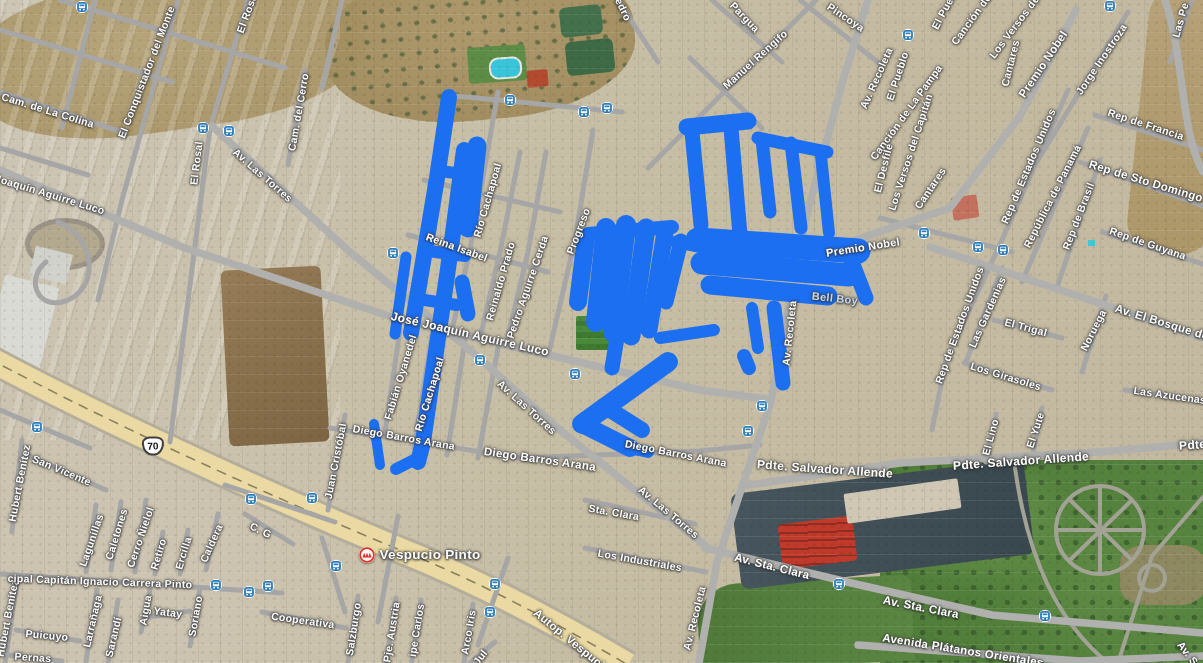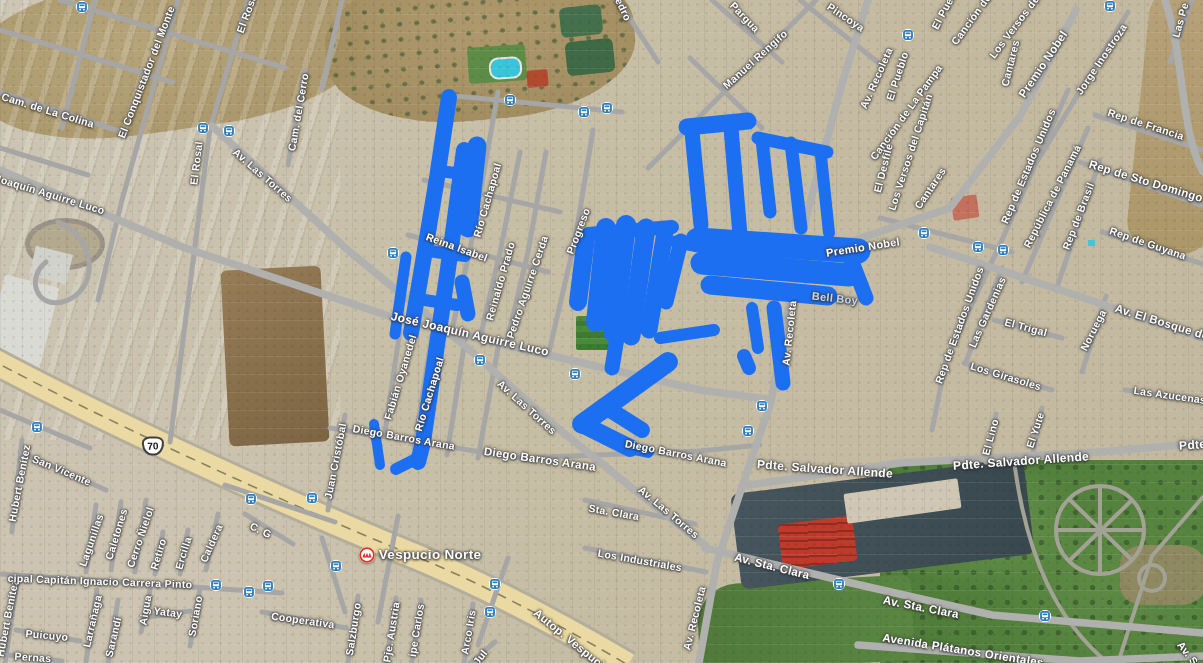--- a/index.html
+++ b/index.html
@@ -343,21 +343,21 @@
     </div>
     <div class="metro-icon" id="metro-icon" style="left: 367px; top: 555px;">
       <svg width="17" height="17" viewBox="0 0 17 17">
         <circle cx="8.5" cy="8.5" r="8" fill="#fff"></circle>
         <circle cx="8.5" cy="8.5" r="6.9" fill="none" stroke="#e03127" stroke-width="1.7"></circle>
         <path d="M3.9,11 L5.7,6.3 L7.5,11 Z" fill="#e03127"></path>
         <path d="M6.7,11 L8.5,6.3 L10.3,11 Z" fill="#e03127"></path>
         <path d="M9.5,11 L11.3,6.3 L13.1,11 Z" fill="#e03127"></path>
       </svg>
     </div>
-    <div class="metro-label" id="metro-label" style="left: 430px; top: 554px;">Vespucio Norte</div>
+    <div class="metro-label" id="metro-label" style="left: 430px; top: 554px;">Vespucio Pinto</div>
   <span class="busstop" style="left: 82px; top: 6px;"><svg width="13" height="13" viewBox="0 0 13 13">
           <circle cx="6.5" cy="6.5" r="6.2" fill="#fff"></circle>
           <rect x="1.6" y="1.6" width="9.8" height="9.8" rx="2.8" fill="#2e7cb8"></rect>
           <rect x="3.4" y="3.2" width="6.2" height="4.6" rx="1" fill="#fff"></rect>
           <rect x="4.1" y="4" width="4.8" height="1.7" fill="#2e7cb8"></rect>
           <circle cx="4.6" cy="9.2" r="0.9" fill="#fff"></circle>
           <circle cx="8.4" cy="9.2" r="0.9" fill="#fff"></circle>
         </svg></span>
       <span class="busstop" style="left: 203px; top: 127px;"><svg width="13" height="13" viewBox="0 0 13 13">
           <circle cx="6.5" cy="6.5" r="6.2" fill="#fff"></circle>

